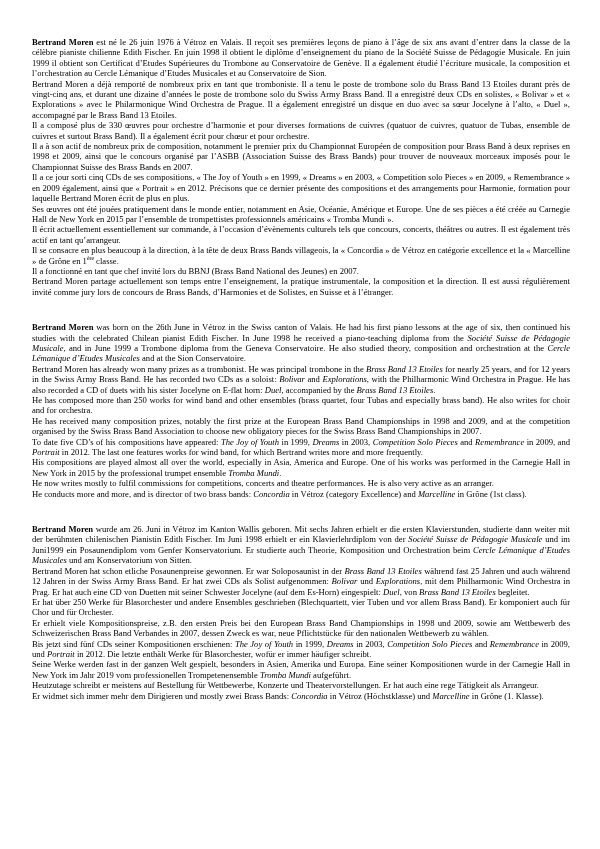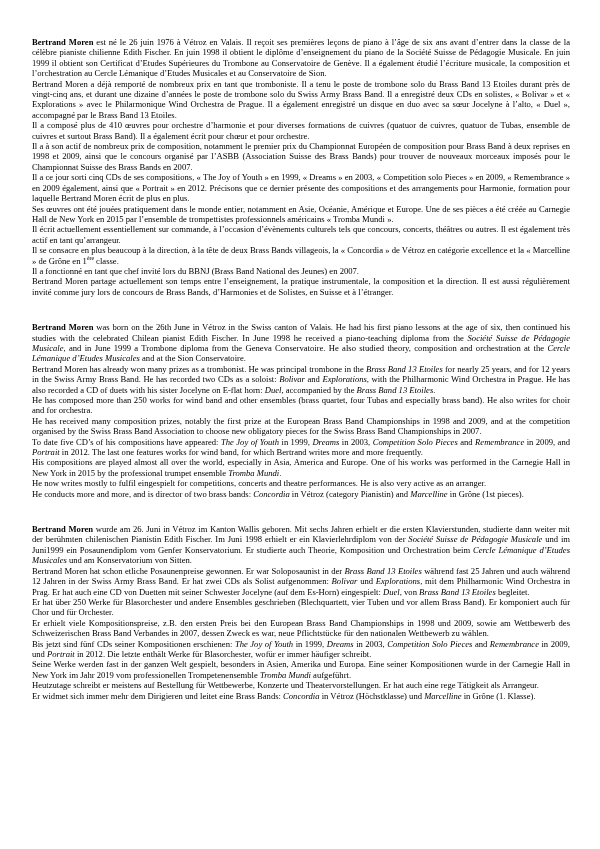--- a/index.html
+++ b/index.html
@@ -37,42 +37,42 @@
     vertical-align: super;
   }
 </style>
 </head>
 <body>
 
 <div class="page">
   <section class="bio-section">
       <p><span class="b">Bertrand Moren</span><span> est né le 26 juin 1976 à Vétroz en Valais. Il reçoit ses premières leçons de piano à l’âge de six ans avant d’entrer dans la classe de la célèbre pianiste chilienne Edith Fischer. En juin 1998 il obtient le diplôme d’enseignement du piano de la Société Suisse de Pédagogie Musicale. En juin 1999 il obtient son Certificat d’Etudes Supérieures du Trombone au Conservatoire de Genève. Il a également étudié l’écriture musicale, la composition et l’orchestration au Cercle Lémanique d’Etudes Musicales et au Conservatoire de Sion.</span></p>
       <p><span>Bertrand Moren a déjà remporté de nombreux prix en tant que tromboniste. Il a tenu le poste de trombone solo du Brass Band 13 Etoiles durant près de vingt-cinq ans, et durant une dizaine d’années le poste de trombone solo du Swiss Army Brass Band. Il a enregistré deux CDs en solistes, « Bolivar » et « Explorations » avec le Philarmonique Wind Orchestra de Prague. Il a également enregistré un disque en duo avec sa sœur Jocelyne à l’alto, « Duel », accompagné par le Brass Band 13 Etoiles.</span></p>
-      <p><span>Il a composé plus de 410 œuvres pour orchestre d’harmonie et pour diverses formations de cuivres (quatuor de cuivres, quatuor de Tubas, ensemble de cuivres et surtout Brass Band). Il a également écrit pour chœur et pour orchestre.</span></p>
+      <p><span>Il a composé plus de 330 œuvres pour orchestre d’harmonie et pour diverses formations de cuivres (quatuor de cuivres, quatuor de Tubas, ensemble de cuivres et surtout Brass Band). Il a également écrit pour chœur et pour orchestre.</span></p>
       <p><span>Il a à son actif de nombreux prix de composition, notamment le premier prix du Championnat Européen de composition pour Brass Band à deux reprises en 1998 et 2009, ainsi que le concours organisé par l’ASBB (Association Suisse des Brass Bands) pour trouver de nouveaux morceaux imposés pour le Championnat Suisse des Brass Bands en 2007.</span></p>
       <p><span>Il a ce jour sorti cinq CDs de ses compositions, « The Joy of Youth » en 1999, « Dreams » en 2003, « Competition solo Pieces » en 2009, « Remembrance » en 2009 également, ainsi que « Portrait » en 2012. Précisons que ce dernier présente des compositions et des arrangements pour Harmonie, formation pour laquelle Bertrand Moren écrit de plus en plus.</span></p>
       <p><span>Ses œuvres ont été jouées pratiquement dans le monde entier, notamment en Asie, Océanie, Amérique et Europe. Une de ses pièces a été créée au Carnegie Hall de New York en 2015 par l’ensemble de trompettistes professionnels américains « Tromba Mundi ».</span></p>
       <p><span>Il écrit actuellement essentiellement sur commande, à l’occasion d’évènements culturels tels que concours, concerts, théâtres ou autres. Il est également très actif en tant qu’arrangeur.</span></p>
       <p><span>Il se consacre en plus beaucoup à la direction, à la tête de deux Brass Bands villageois, la « Concordia » de Vétroz en catégorie excellence et la « Marcelline » de Grône en 1</span><sup>ère</sup><span> classe.</span></p>
       <p><span>Il a fonctionné en tant que chef invité lors du BBNJ (Brass Band National des Jeunes) en 2007.</span></p>
       <p><span>Bertrand Moren partage actuellement son temps entre l’enseignement, la pratique instrumentale, la composition et la direction. Il est aussi régulièrement invité comme jury lors de concours de Brass Bands, d’Harmonies et de Solistes, en Suisse et à l’étranger.</span></p>
     </section>
   <section class="bio-section">
       <p><span class="b">Bertrand Moren</span><span> was born on the 26th June in Vétroz in the Swiss canton of Valais. He had his first piano lessons at the age of six, then continued his studies with the celebrated Chilean pianist Edith Fischer. In June 1998 he received a piano-teaching diploma from the </span><span class="i">Société Suisse de Pédagogie Musicale</span><span>, and in June 1999 a Trombone diploma from the Geneva Conservatoire. He also studied theory, composition and orchestration at the </span><span class="i">Cercle Lémanique d’Etudes Musicales</span><span> and at the Sion Conservatoire.</span></p>
       <p><span>Bertrand Moren has already won many prizes as a trombonist. He was principal trombone in the </span><span class="i">Brass Band 13 Etoiles</span><span> for nearly 25 years, and for 12 years in the Swiss Army Brass Band. He has recorded two CDs as a soloist: </span><span class="i">Bolivar</span><span> and </span><span class="i">Explorations</span><span>, with the Philharmonic Wind Orchestra in Prague. He has also recorded a CD of duets with his sister Jocelyne on E-flat horn: </span><span class="i">Duel</span><span>, accompanied by the </span><span class="i">Brass Band 13 Etoiles</span><span>.</span></p>
       <p><span>He has composed more than 250 works for wind band and other ensembles (brass quartet, four Tubas and especially brass band). He also writes for choir and for orchestra.</span></p>
       <p><span>He has received many composition prizes, notably the first prize at the European Brass Band Championships in 1998 and 2009, and at the competition organised by the Swiss Brass Band Association to choose new obligatory pieces for the Swiss Brass Band Championships in 2007.</span></p>
       <p><span>To date five CD’s of his compositions have appeared: </span><span class="i">The Joy of Youth</span><span> in 1999, </span><span class="i">Dreams</span><span> in 2003, </span><span class="i">Competition Solo Pieces</span><span> and </span><span class="i">Remembrance</span><span> in 2009, and </span><span class="i">Portrait</span><span> in 2012. The last one features works for wind band, for which Bertrand writes more and more frequently.</span></p>
       <p><span>His compositions are played almost all over the world, especially in Asia, America and Europe. One of his works was performed in the Carnegie Hall in New York in 2015 by the professional trumpet ensemble </span><span class="i">Tromba Mundi</span><span>.</span></p>
-      <p><span>He now writes mostly to fulfil eingespielt for competitions, concerts and theatre performances. He is also very active as an arranger.</span></p>
-      <p><span>He conducts more and more, and is director of two brass bands: </span><span class="i">Concordia</span><span> in Vétroz (category Pianistin) and </span><span class="i">Marcelline</span><span> in Grône (1st pieces).</span></p>
+      <p><span>He now writes mostly to fulfil commissions for competitions, concerts and theatre performances. He is also very active as an arranger.</span></p>
+      <p><span>He conducts more and more, and is director of two brass bands: </span><span class="i">Concordia</span><span> in Vétroz (category Excellence) and </span><span class="i">Marcelline</span><span> in Grône (1st class).</span></p>
     </section>
   <section class="bio-section">
       <p><span class="b">Bertrand Moren</span><span> wurde am 26. Juni in Vétroz im Kanton Wallis geboren. Mit sechs Jahren erhielt er die ersten Klavierstunden, studierte dann weiter mit der berühmten chilenischen Pianistin Edith Fischer. Im Juni 1998 erhielt er ein Klavierlehrdiplom von der </span><span class="i">Société Suisse de Pédagogie Musicale</span><span> und im Juni1999 ein Posaunendiplom vom Genfer Konservatorium. Er studierte auch Theorie, Komposition und Orchestration beim </span><span class="i">Cercle Lémanique d’Etudes Musicales</span><span> und am Konservatorium von Sitten.</span></p>
       <p><span>Bertrand Moren hat schon etliche Posaunenpreise gewonnen. Er war Soloposaunist in der </span><span class="i">Brass Band 13 Etoiles</span><span> während fast 25 Jahren und auch während 12 Jahren in der Swiss Army Brass Band. Er hat zwei CDs als Solist aufgenommen: </span><span class="i">Bolivar</span><span> und </span><span class="i">Explorations</span><span>, mit dem Philharmonic Wind Orchestra in Prag. Er hat auch eine CD von Duetten mit seiner Schwester Jocelyne (auf dem Es-Horn) eingespielt: </span><span class="i">Duel</span><span>, von </span><span class="i">Brass Band 13 Etoiles</span><span> begleitet.</span></p>
       <p><span>Er hat über 250 Werke für Blasorchester und andere Ensembles geschrieben (Blechquartett, vier Tuben und vor allem Brass Band). Er komponiert auch für Chor und für Orchester.</span></p>
       <p><span>Er erhielt viele Kompositionspreise, z.B. den ersten Preis bei den European Brass Band Championships in 1998 und 2009, sowie am Wettbewerb des Schweizerischen Brass Band Verbandes in 2007, dessen Zweck es war, neue Pflichtstücke für den nationalen Wettbewerb zu wählen.</span></p>
       <p><span>Bis jetzt sind fünf CDs seiner Kompositionen erschienen: </span><span class="i">The Joy of Youth</span><span> in 1999, </span><span class="i">Dreams</span><span> in 2003, </span><span class="i">Competition Solo Pieces</span><span> and </span><span class="i">Remembrance</span><span> in 2009, und </span><span class="i">Portrait</span><span> in 2012. Die letzte enthält Werke für Blasorchester, wofür er immer häufiger schreibt.</span></p>
       <p><span>Seine Werke werden fast in der ganzen Welt gespielt, besonders in Asien, Amerika und Europa. Eine seiner Kompositionen wurde in der Carnegie Hall in New York im Jahr 2019 vom professionellen Trompetenensemble </span><span class="i">Tromba Mundi</span><span> aufgeführt.</span></p>
       <p><span>Heutzutage schreibt er meistens auf Bestellung für Wettbewerbe, Konzerte und Theatervorstellungen. Er hat auch eine rege Tätigkeit als Arrangeur.</span></p>
-      <p><span>Er widmet sich immer mehr dem Dirigieren und leitet eine Brass Bands: </span><span class="i">Concordia</span><span> in Vétroz (Höchstklasse) und </span><span class="i">Marcelline</span><span> in Grône (1. Klasse).</span></p>
+      <p><span>Er widmet sich immer mehr dem Dirigieren und mostly zwei Brass Bands: </span><span class="i">Concordia</span><span> in Vétroz (Höchstklasse) und </span><span class="i">Marcelline</span><span> in Grône (1. Klasse).</span></p>
     </section>
 </div>
 
 </body></html>

